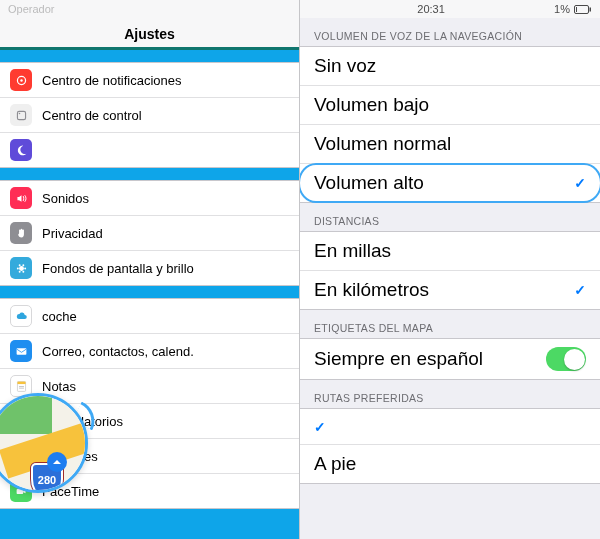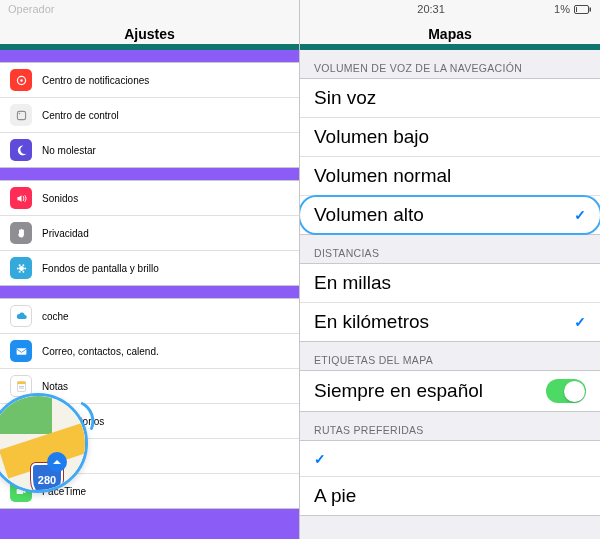--- a/index.html
+++ b/index.html
@@ -6,36 +6,36 @@
   html, body {
     width: 600px; height: 539px;
     font-family: -apple-system, "Helvetica Neue", Helvetica, Arial, sans-serif;
     font-size: 13px;
     color: #000;
     background: #efeff4;
     overflow: hidden;
     position: relative;
   }
   .container { display: flex; width: 100%; height: 100%; }
-  .left { width: 300px; border-right: 1px solid #c5c5c8; display: flex; flex-direction: column; background: #8b5cf6; }
+  .left { width: 300px; border-right: 1px solid #c5c5c8; display: flex; flex-direction: column; background: #0ea5e9; }
   .right { flex: 1; display: flex; flex-direction: column; background: #efeff4; }
   .statusbar {
     height: 18px;
     display: flex; align-items: center; justify-content: space-between;
     padding: 0 8px;
     font-size: 11px; color: #4a4a4a;
     background: #f7f7f8;
   }
   .statusbar-left, .statusbar-right { display: flex; align-items: center; gap: 4px; }
   .nav-title {
     height: 32px; line-height: 32px;
     text-align: center;
     font-weight: 600; font-size: 14px;
     background: #f7f7f8;
-    border-bottom: 6px solid #0f766e;
+    border-bottom: 3px solid #0f766e;
   }
   .scroll { flex: 1; overflow-y: auto; }
   .group { margin-top: 12px; }
   .group-header {
     font-size: 10.5px; color: #6d6d72;
     padding: 0 14px 4px; letter-spacing: 0.3px;
     text-transform: uppercase;
   }
   .list {
     background: #fff;
@@ -44,21 +44,21 @@
   }
   .row {
     display: flex; align-items: center;
     padding: 6px 12px 6px 10px;
     border-bottom: 1px solid #e0e0e2;
     min-height: 34px;
     position: relative;
     background: #fff;
   }
   .list .row:last-child { border-bottom: none; }
-  .row .label { flex: 1; font-size: 10px; white-space: nowrap; overflow: hidden; text-overflow: ellipsis; }
+  .row .label { flex: 1; font-size: 13px; white-space: nowrap; overflow: hidden; text-overflow: ellipsis; }
   .icon {
     width: 22px; height: 22px; border-radius: 5px;
     margin-right: 10px; flex-shrink: 0;
     display: flex; align-items: center; justify-content: center;
   }
   .icon svg { width: 13px; height: 13px; }
   .row-right { padding: 8px 14px; min-height: 36px; }
   .row-right .label { font-size: 19px; }
   .check { color: #007aff; font-size: 14px; font-weight: 600; }
   .row-highlight {
@@ -161,21 +161,20 @@
                 </svg>
               </div>
               <span class="label">Centro de control</span>
             </div>
             <div class="row">
               <div class="icon" style="background: rgb(95, 75, 217);">
                 <svg viewBox="0 0 16 16">
                   <path d="M10 2a6 6 0 1 0 4 10 5 5 0 0 1-4-10z" fill="#fff"></path>
                 </svg>
               </div>
-              <span class="label">No molestar</span>
             </div>
           </div>
         </div>
         <div class="group">
           <div class="list">
             <div class="row">
               <div class="icon" style="background: rgb(255, 45, 85);">
                 <svg viewBox="0 0 16 16">
                   <path d="M3 6h2l3-2v8l-3-2H3z" fill="#fff"></path>
                   <path d="M10 5c1 1 1 5 0 6M12 4c2 2 2 6 0 8" stroke="#fff" fill="none" stroke-width="1.2"></path>
@@ -278,21 +277,20 @@
       <div>20:31</div>
       <div class="statusbar-right">
         <span>1%</span>
         <svg width="18" height="9" viewBox="0 0 18 9">
             <rect x="0.5" y="0.5" width="14" height="8" rx="1.5" fill="none" stroke="#4a4a4a"></rect>
             <rect x="15.5" y="2.5" width="1.5" height="4" fill="#4a4a4a"></rect>
             <rect x="2" y="2" width="1" height="5" fill="#4a4a4a"></rect>
           </svg>
       </div>
     </div>
-    <div class="nav-title">Mapas</div>
     <div class="scroll" id="right-scroll">
         <div class="group">
           <div class="group-header">VOLUMEN DE VOZ DE LA NAVEGACIÓN</div>
           <div class="list">
             <div class="row row-right">
               <span class="label">Sin voz</span>
             </div>
             <div class="row row-right">
               <span class="label">Volumen bajo</span>
             </div>

